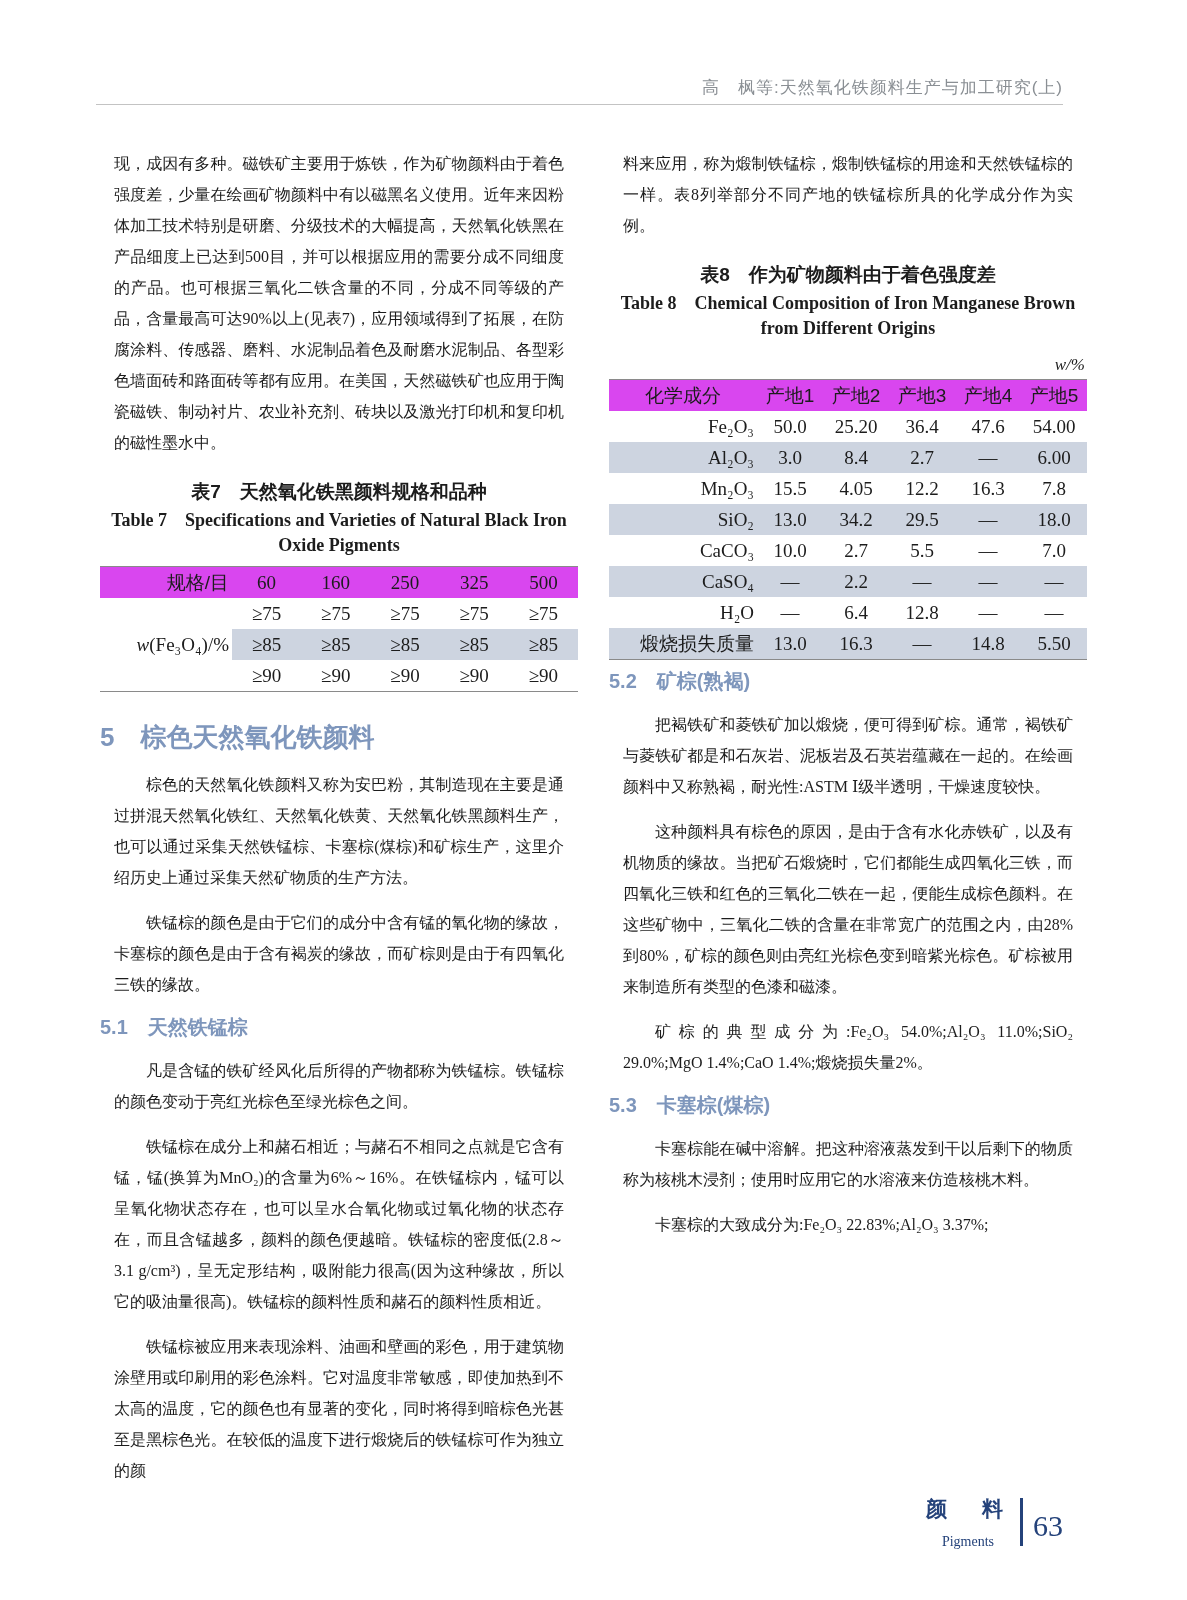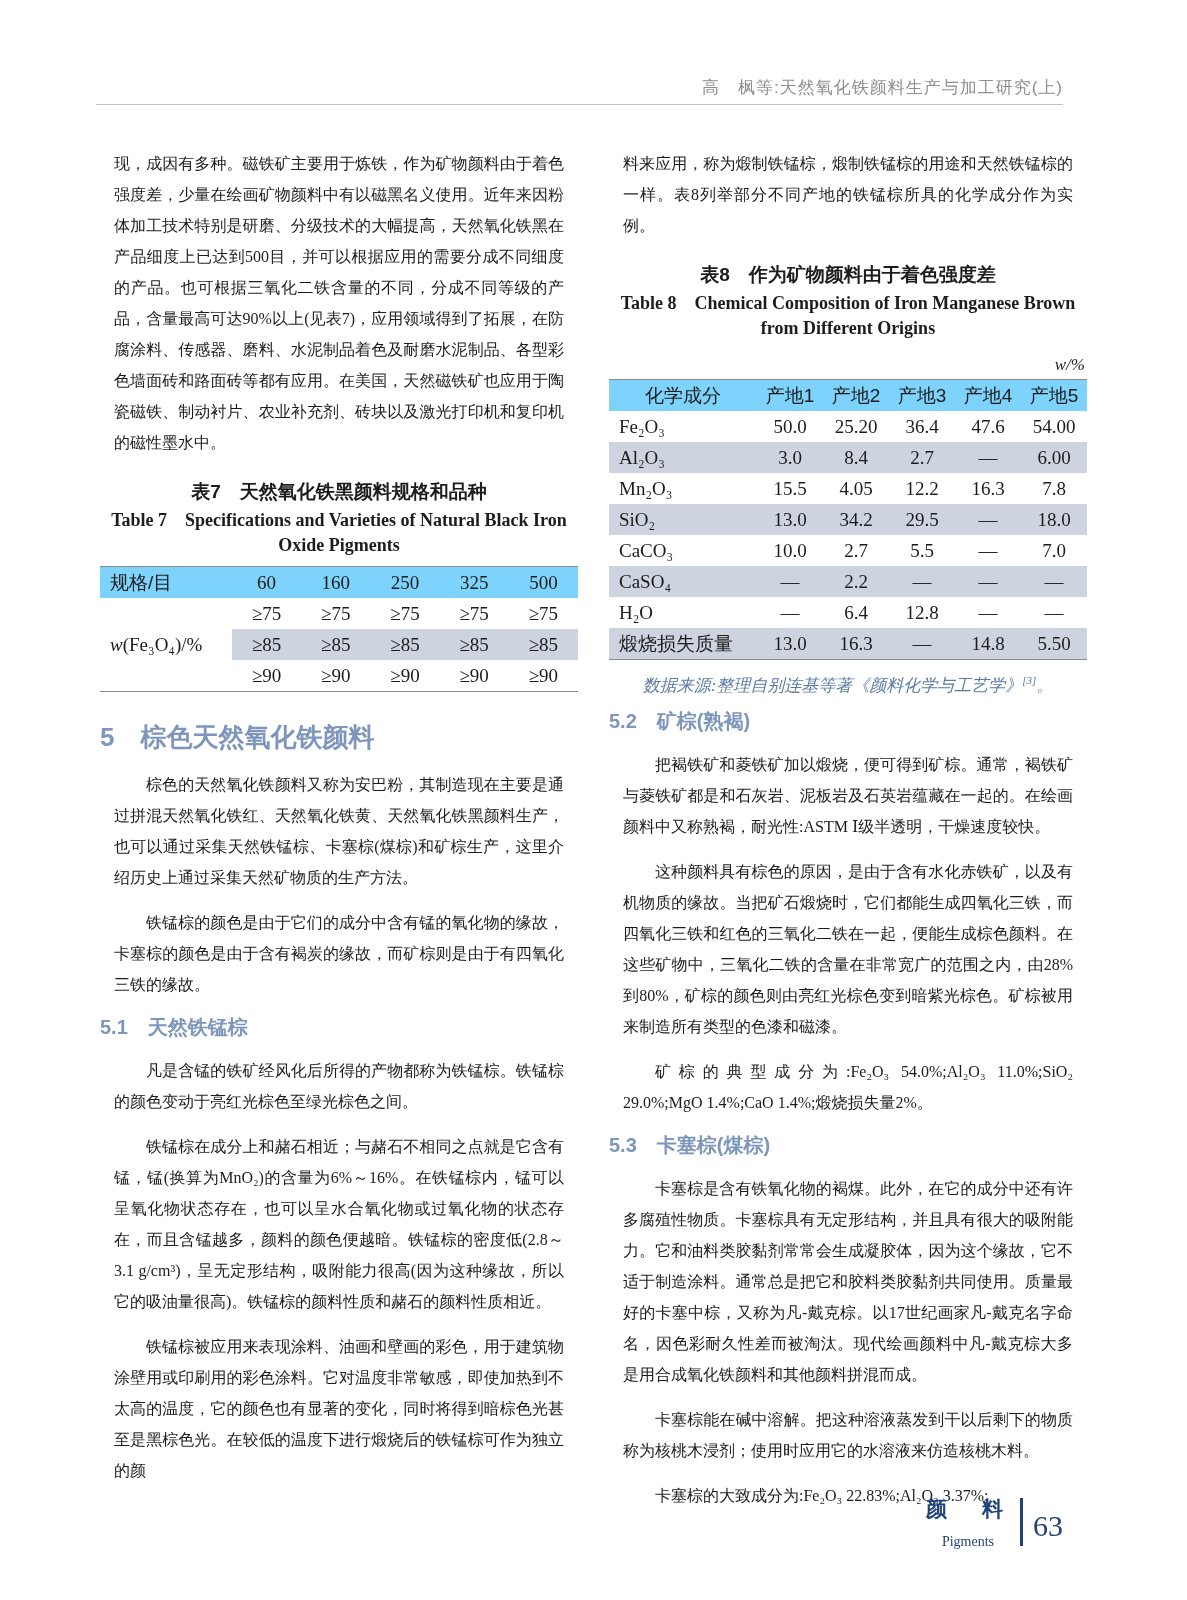--- a/index.html
+++ b/index.html
@@ -40,23 +40,23 @@
   .tblcap-zh {
     font-family:"Liberation Sans","DejaVu Sans",sans-serif;
     font-weight:bold; font-size:19px; text-align:center; margin-top:20px; line-height:27px;
   }
   .tblcap-en { font-weight:bold; font-size:18px; text-align:center; line-height:25px; margin:3px 0 2px 0; }
   .unit-line { text-align:right; font-style:italic; font-size:17px; margin:14px 2px 4px 0; line-height:20px; }
 
   table.tbl { width:100%; border-collapse:collapse; font-size:19px;
     border-top:1px solid #8a8a8a; border-bottom:1px solid #8a8a8a; }
   .tbl th, .tbl td { height:31px; text-align:center; padding:0 3px; font-weight:normal; vertical-align:middle; }
-  .tbl .left { text-align:left; padding-left:10px; }
+  .tbl .left { text-align:right; padding-left:10px; }
   .cn { font-family:"Liberation Sans","DejaVu Sans",sans-serif; }
-  .shade-h th { background:#7dd3fc; }
+  .shade-h th { background:#d946ef; }
   .shade-r td { background:#cdd4e0; }
   .t7 { margin-top:8px; }
   .t7 col.c-lbl { width:132px; }
   .t8 col.c-lbl { width:148px; }
   .t8-note { font-size:17px; color:#5b7aa6; text-align:center; margin:8px 0 10px 0; font-style:italic; line-height:24px; }
   .t8-note sup { font-size:11px; }
 
   
   .page-footer { position:absolute; right:124px; bottom:50px; display:flex; color:#24427a; }
   .f-brand { text-align:center; margin-right:10px; }
@@ -224,30 +224,28 @@
           <tr class="shade-r">
             <td class="left cn">煅烧损失质量</td>
             <td>13.0</td>
             <td>16.3</td>
             <td>—</td>
             <td>14.8</td>
             <td>5.50</td>
           </tr>
         </tbody>
       </table>
-      <div class="t8-note"><span>数据来源:整理自别连基等著《颜料化学与工艺学》</span><sup>[3]</sup><span>。</span></div>
     </div>
 
     <h3 class="sec-h2"><span class="sec-num">5.2</span><span>矿棕(熟褐)</span></h3>
     <p class="p ind">把褐铁矿和菱铁矿加以煅烧，便可得到矿棕。通常，褐铁矿与菱铁矿都是和石灰岩、泥板岩及石英岩蕴藏在一起的。在绘画颜料中又称熟褐，耐光性:ASTM Ⅰ级半透明，干燥速度较快。</p>
     <p class="p ind">这种颜料具有棕色的原因，是由于含有水化赤铁矿，以及有机物质的缘故。当把矿石煅烧时，它们都能生成四氧化三铁，而四氧化三铁和红色的三氧化二铁在一起，便能生成棕色颜料。在这些矿物中，三氧化二铁的含量在非常宽广的范围之内，由28%到80%，矿棕的颜色则由亮红光棕色变到暗紫光棕色。矿棕被用来制造所有类型的色漆和磁漆。</p>
     <p class="p ind">矿棕的典型成分为:Fe₂O₃ 54.0%;Al₂O₃ 11.0%;SiO₂ 29.0%;MgO 1.4%;CaO 1.4%;煅烧损失量2%。</p>
 
     <h3 class="sec-h2"><span class="sec-num">5.3</span><span>卡塞棕(煤棕)</span></h3>
-    <p class="p ind">卡塞棕是含有铁氧化物的褐煤。此外，在它的成分中还有许多腐殖性物质。卡塞棕具有无定形结构，并且具有很大的吸附能力。它和油料类胶黏剂常常会生成凝胶体，因为这个缘故，它不适于制造涂料。通常总是把它和胶料类胶黏剂共同使用。质量最好的卡塞中棕，又称为凡-戴克棕。以17世纪画家凡-戴克名字命名，因色彩耐久性差而被淘汰。现代绘画颜料中凡-戴克棕大多是用合成氧化铁颜料和其他颜料拼混而成。</p>
     <p class="p ind">卡塞棕能在碱中溶解。把这种溶液蒸发到干以后剩下的物质称为核桃木浸剂；使用时应用它的水溶液来仿造核桃木料。</p>
     <p class="p ind">卡塞棕的大致成分为:Fe₂O₃ 22.83%;Al₂O₃ 3.37%;</p>
   </div>
 
   <div class="page-footer">
     <div class="f-brand">
       <div class="f-zh">颜　料</div>
       <div class="f-en">Pigments</div>
     </div>
     <div class="f-bar"></div>

